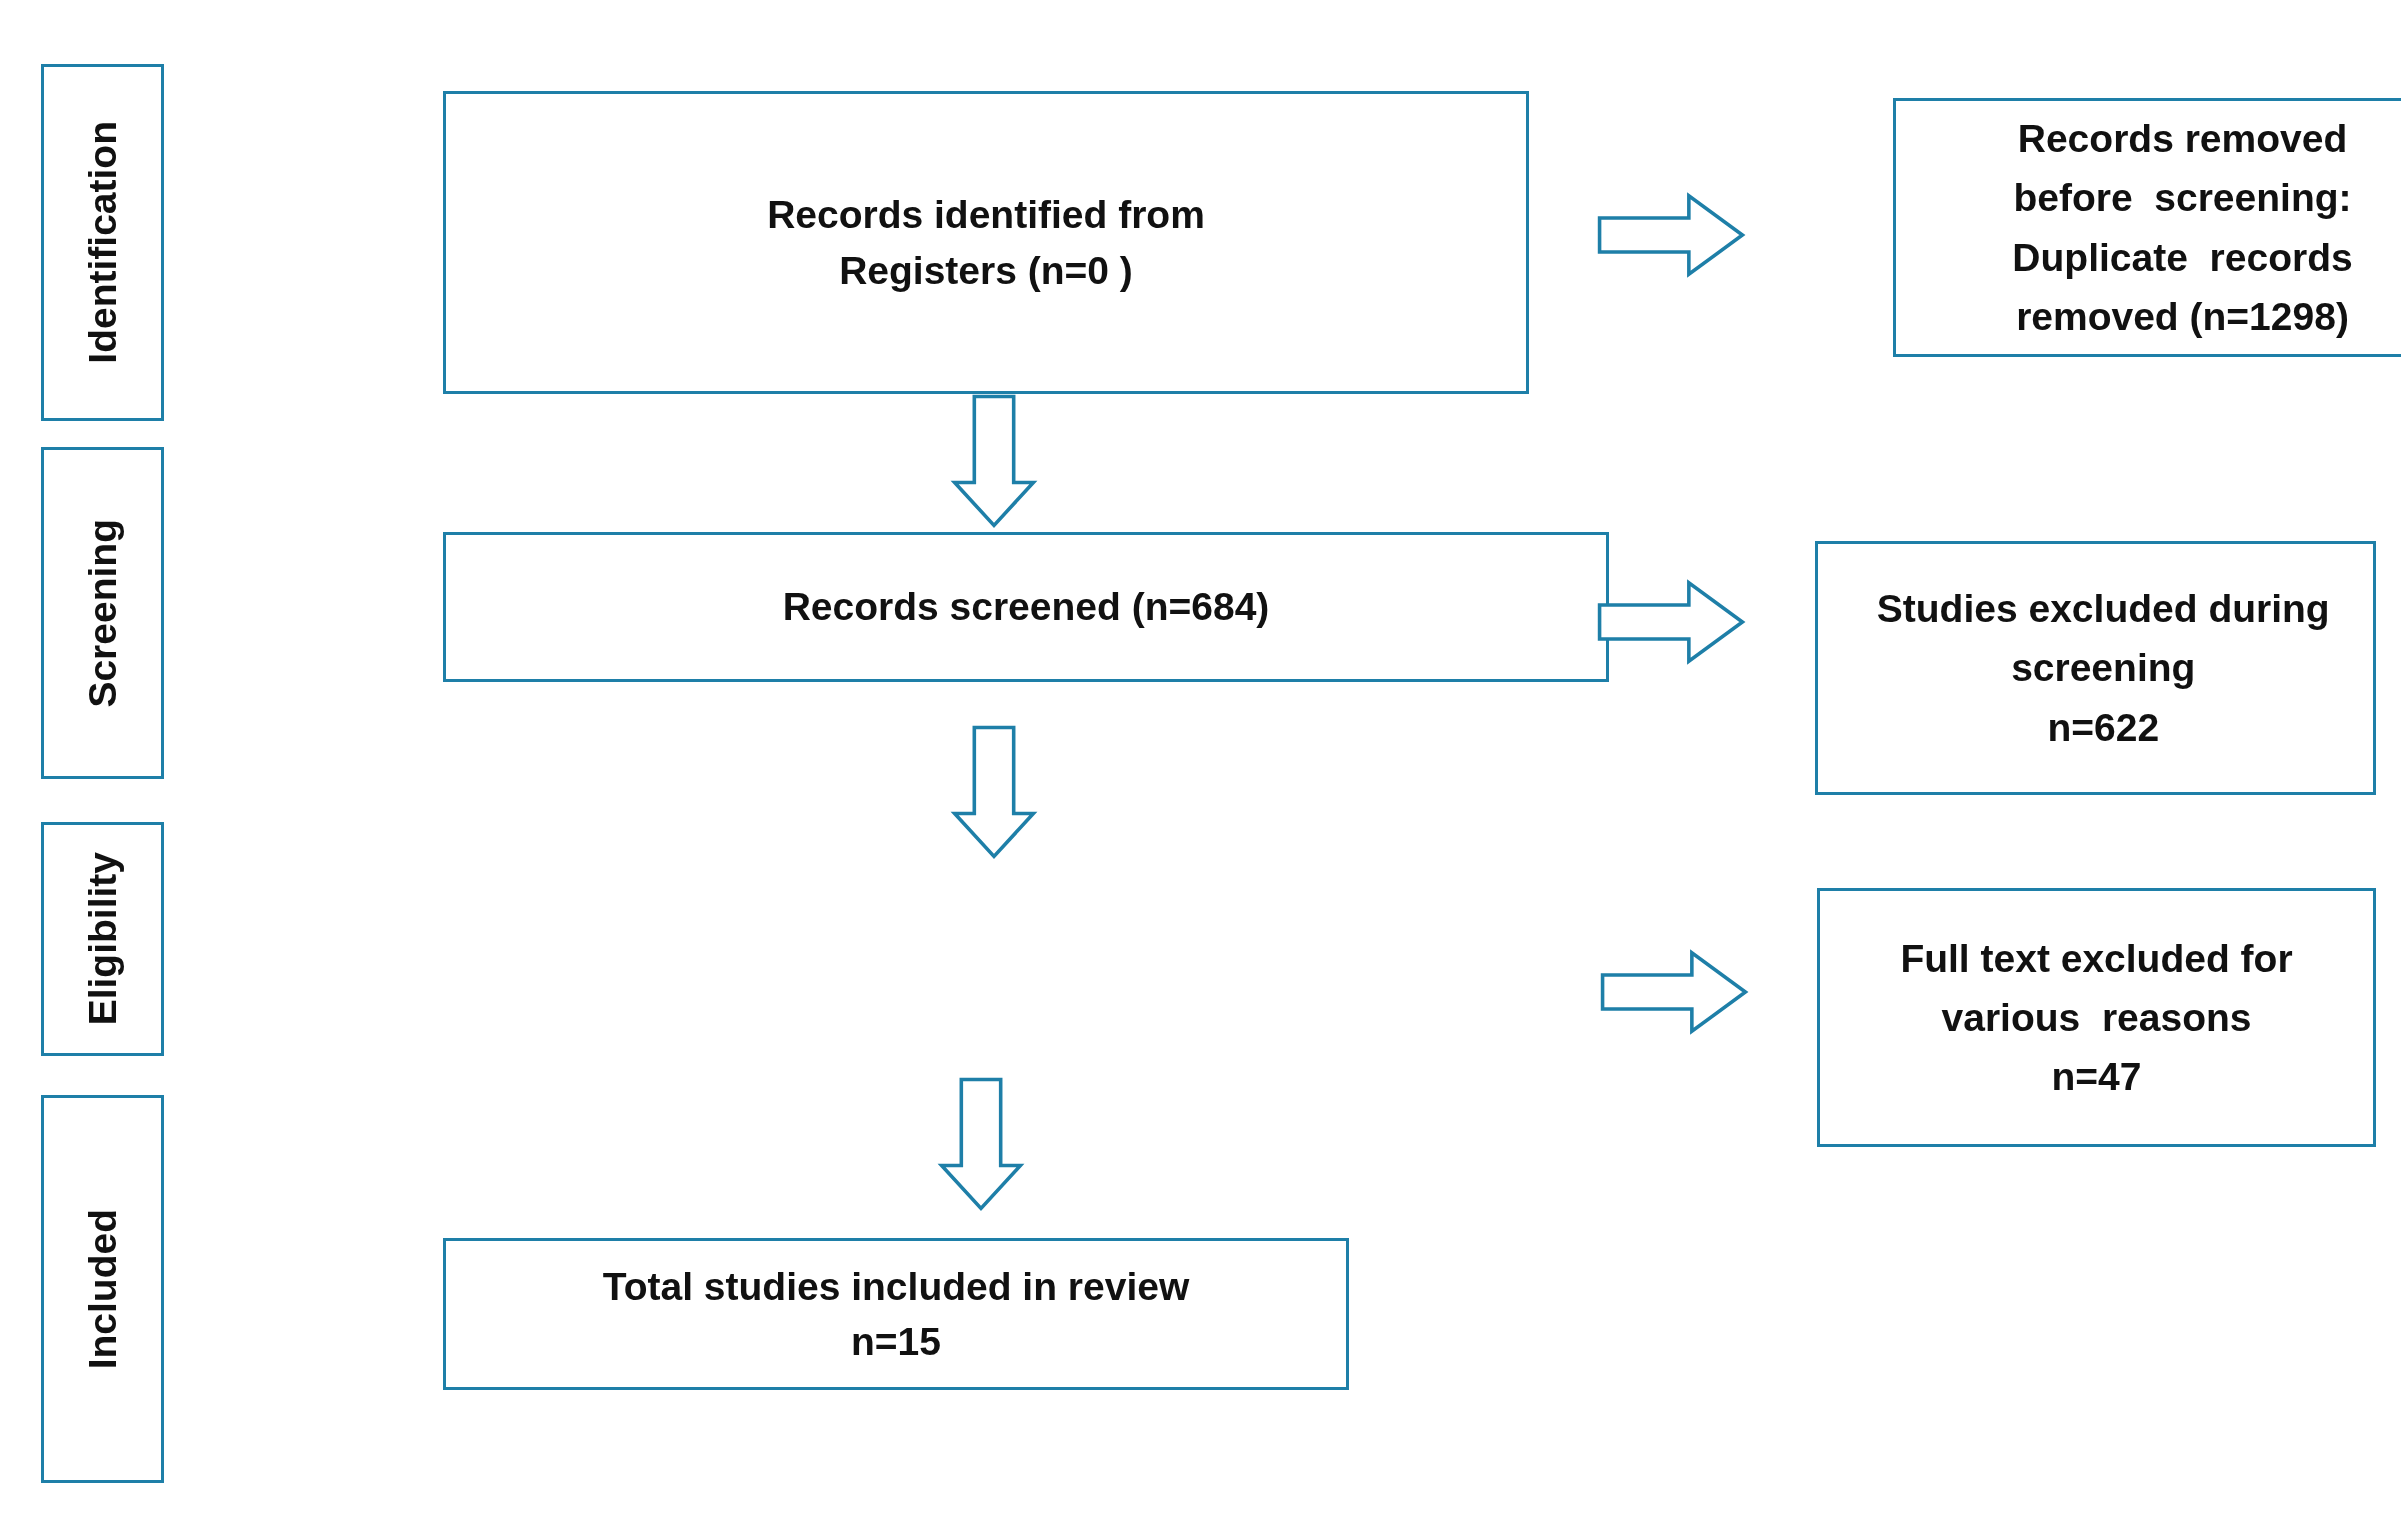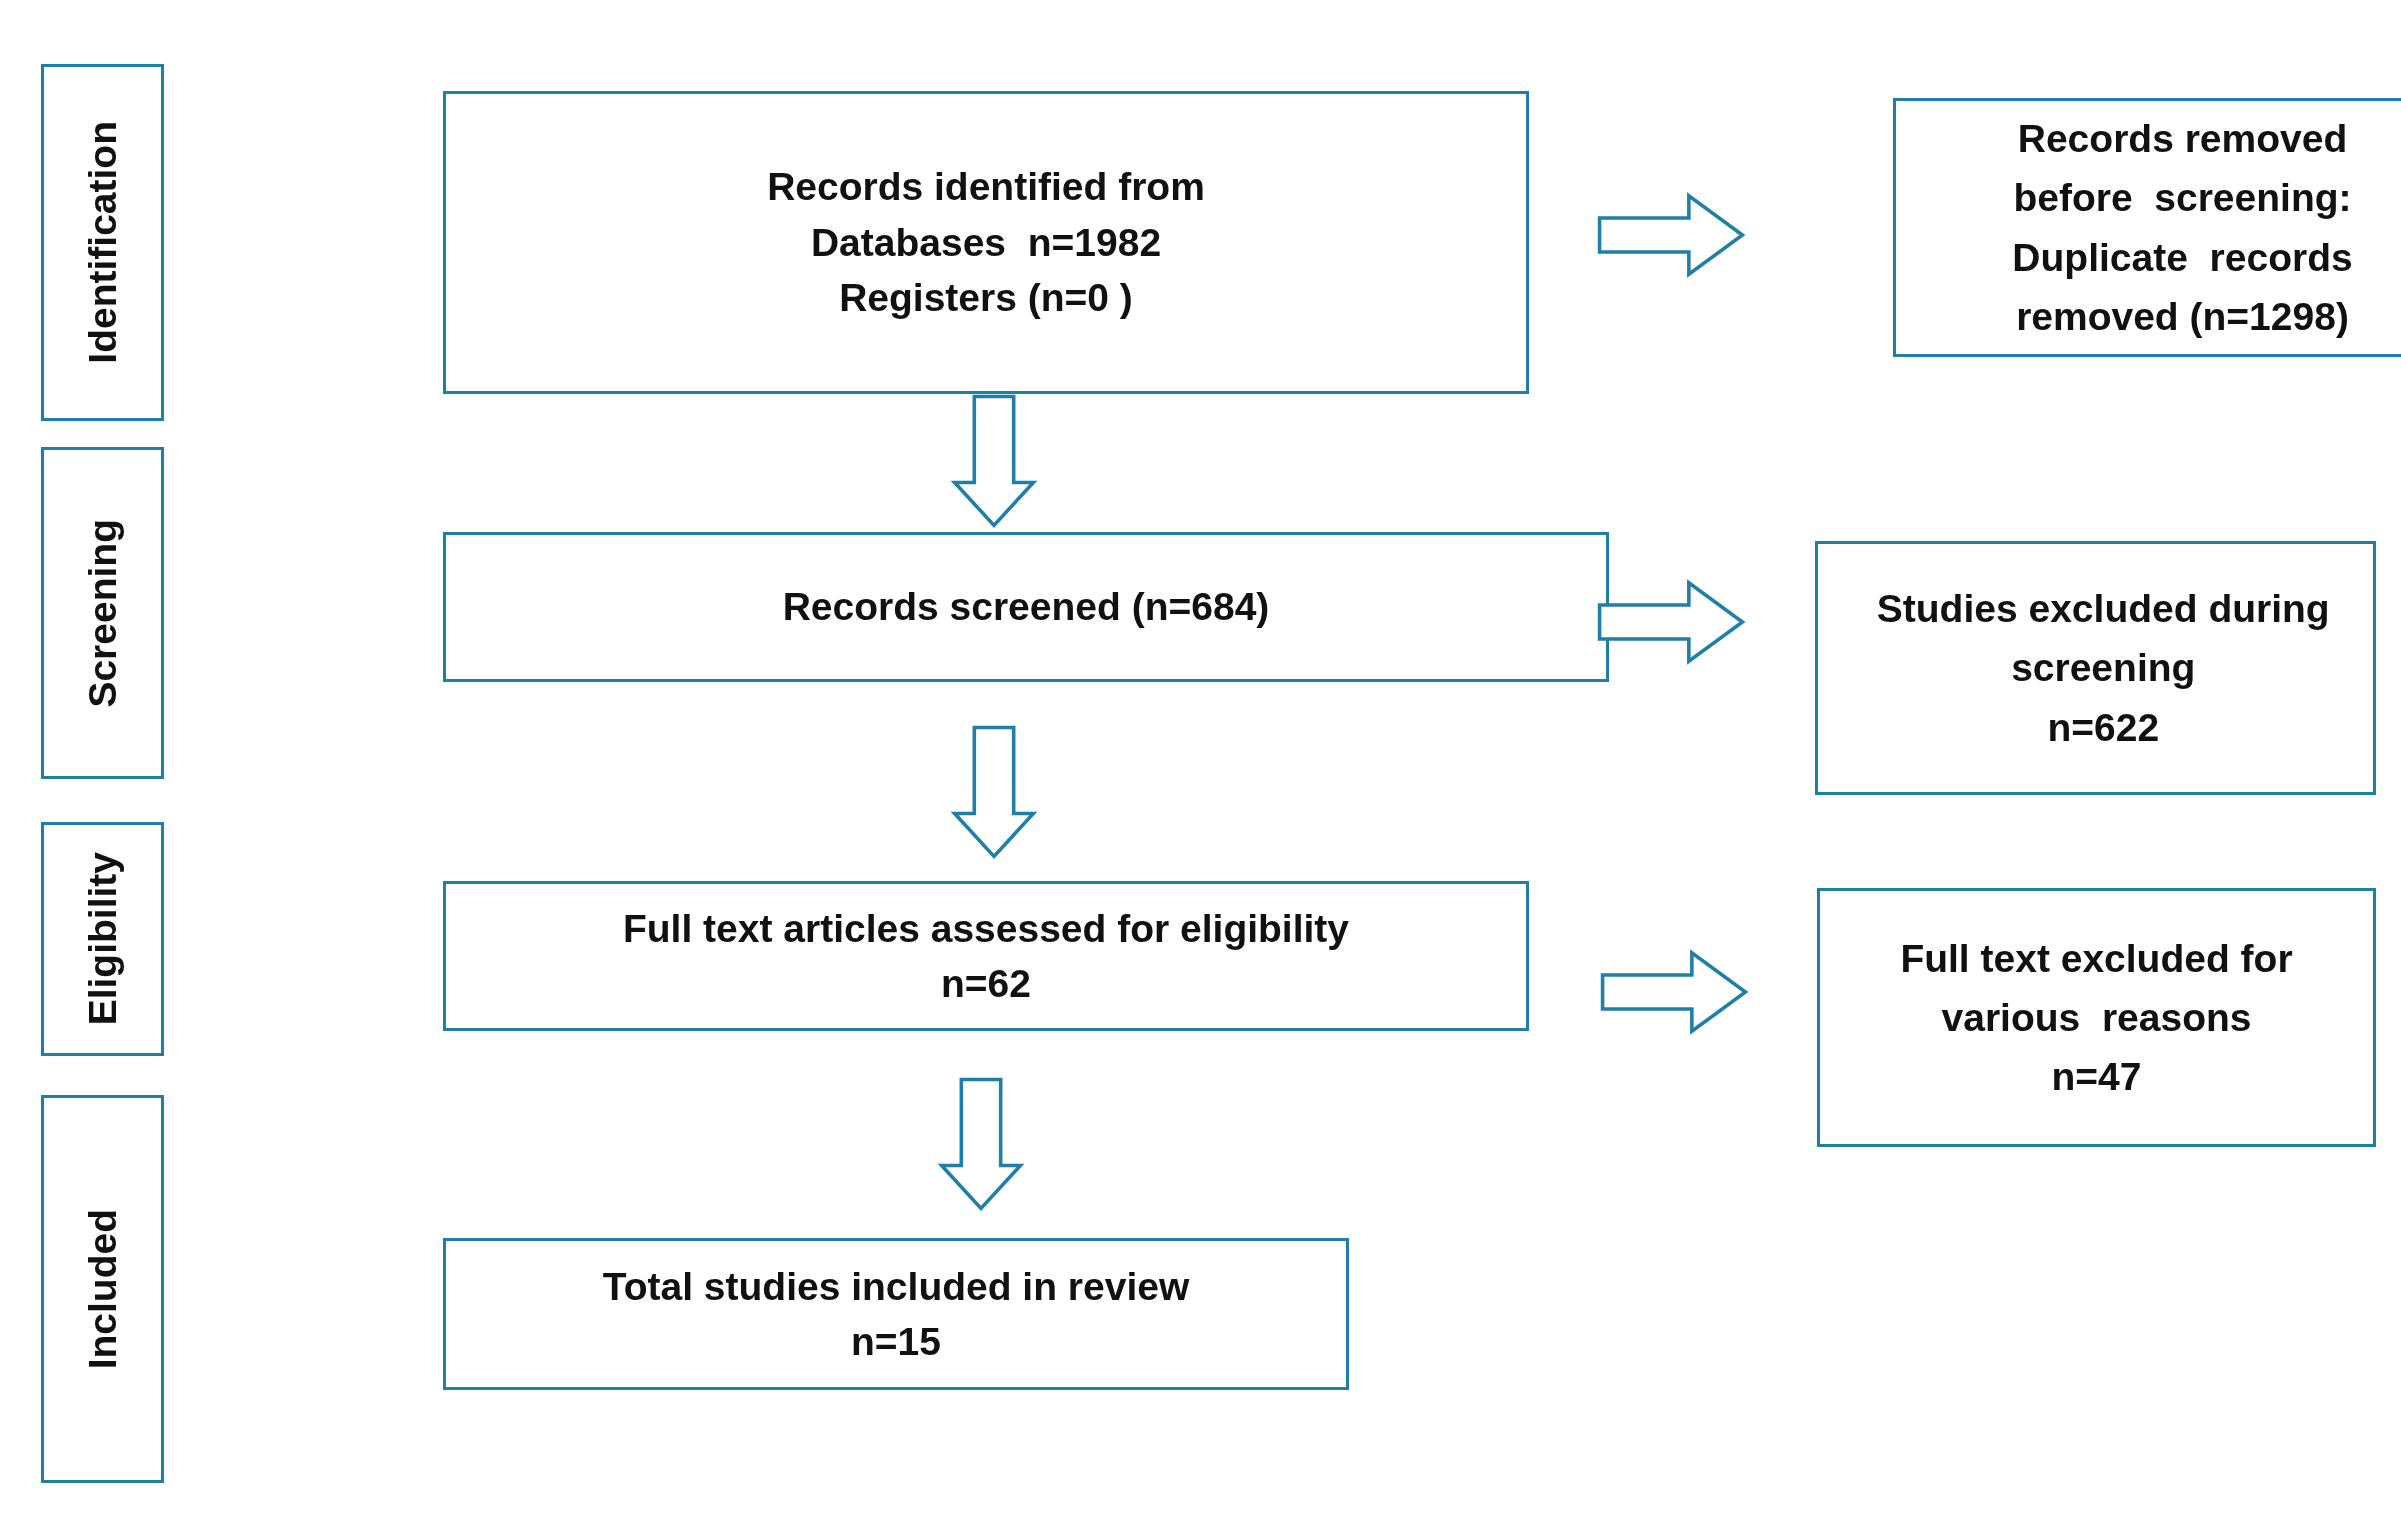--- a/index.html
+++ b/index.html
@@ -96,21 +96,20 @@
   <div class="stage-box" style="left:41px; top:822px; width:123px; height:234px;">
     <span class="stage-label">Eligibility</span>
   </div>
 
   <div class="stage-box" style="left:41px; top:1095px; width:123px; height:388px;">
     <span class="stage-label">Included</span>
   </div>
 
   <div class="flow-box" style="left:443px; top:91px; width:1086px; height:303px;">
     <div class="flow-line">Records identified from</div>
-    <div class="flow-line">Databases  n=1982</div>
     <div class="flow-line">Registers (n=0 )</div>
   </div>
 
   <div class="arrow" style="left:1596px; top:192px; width:150px; height:86px;">
     <svg width="150" height="86" viewBox="0 0 168 96" aria-hidden="true">
       <polygon points="4,29 104,29 104,4 164,48 104,92 104,67 4,67"></polygon>
     </svg>
   </div>
 
   <div class="flow-box side" style="left:1893px; top:98px; width:579px; height:259px;">
@@ -141,24 +140,20 @@
     <div class="flow-line">screening</div>
     <div class="flow-line">n=622</div>
   </div>
 
   <div class="arrow" style="left:951px; top:724px; width:86px; height:136px;">
     <svg width="86" height="136" viewBox="0 0 96 152" aria-hidden="true">
       <polygon points="26,4 70,4 70,100 92,100 48,148 4,100 26,100"></polygon>
     </svg>
   </div>
 
-  <div class="flow-box" style="left:443px; top:881px; width:1086px; height:150px;">
-    <div class="flow-line">Full text articles assessed for eligibility</div>
-    <div class="flow-line">n=62</div>
-  </div>
 
   <div class="arrow" style="left:1599px; top:949px; width:150px; height:86px;">
     <svg width="150" height="86" viewBox="0 0 168 96" aria-hidden="true">
       <polygon points="4,29 104,29 104,4 164,48 104,92 104,67 4,67"></polygon>
     </svg>
   </div>
 
   <div class="flow-box side" style="left:1817px; top:888px; width:559px; height:259px;text-align:right;">
     <div class="flow-line">Full text excluded for</div>
     <div class="flow-line">various  reasons</div>

